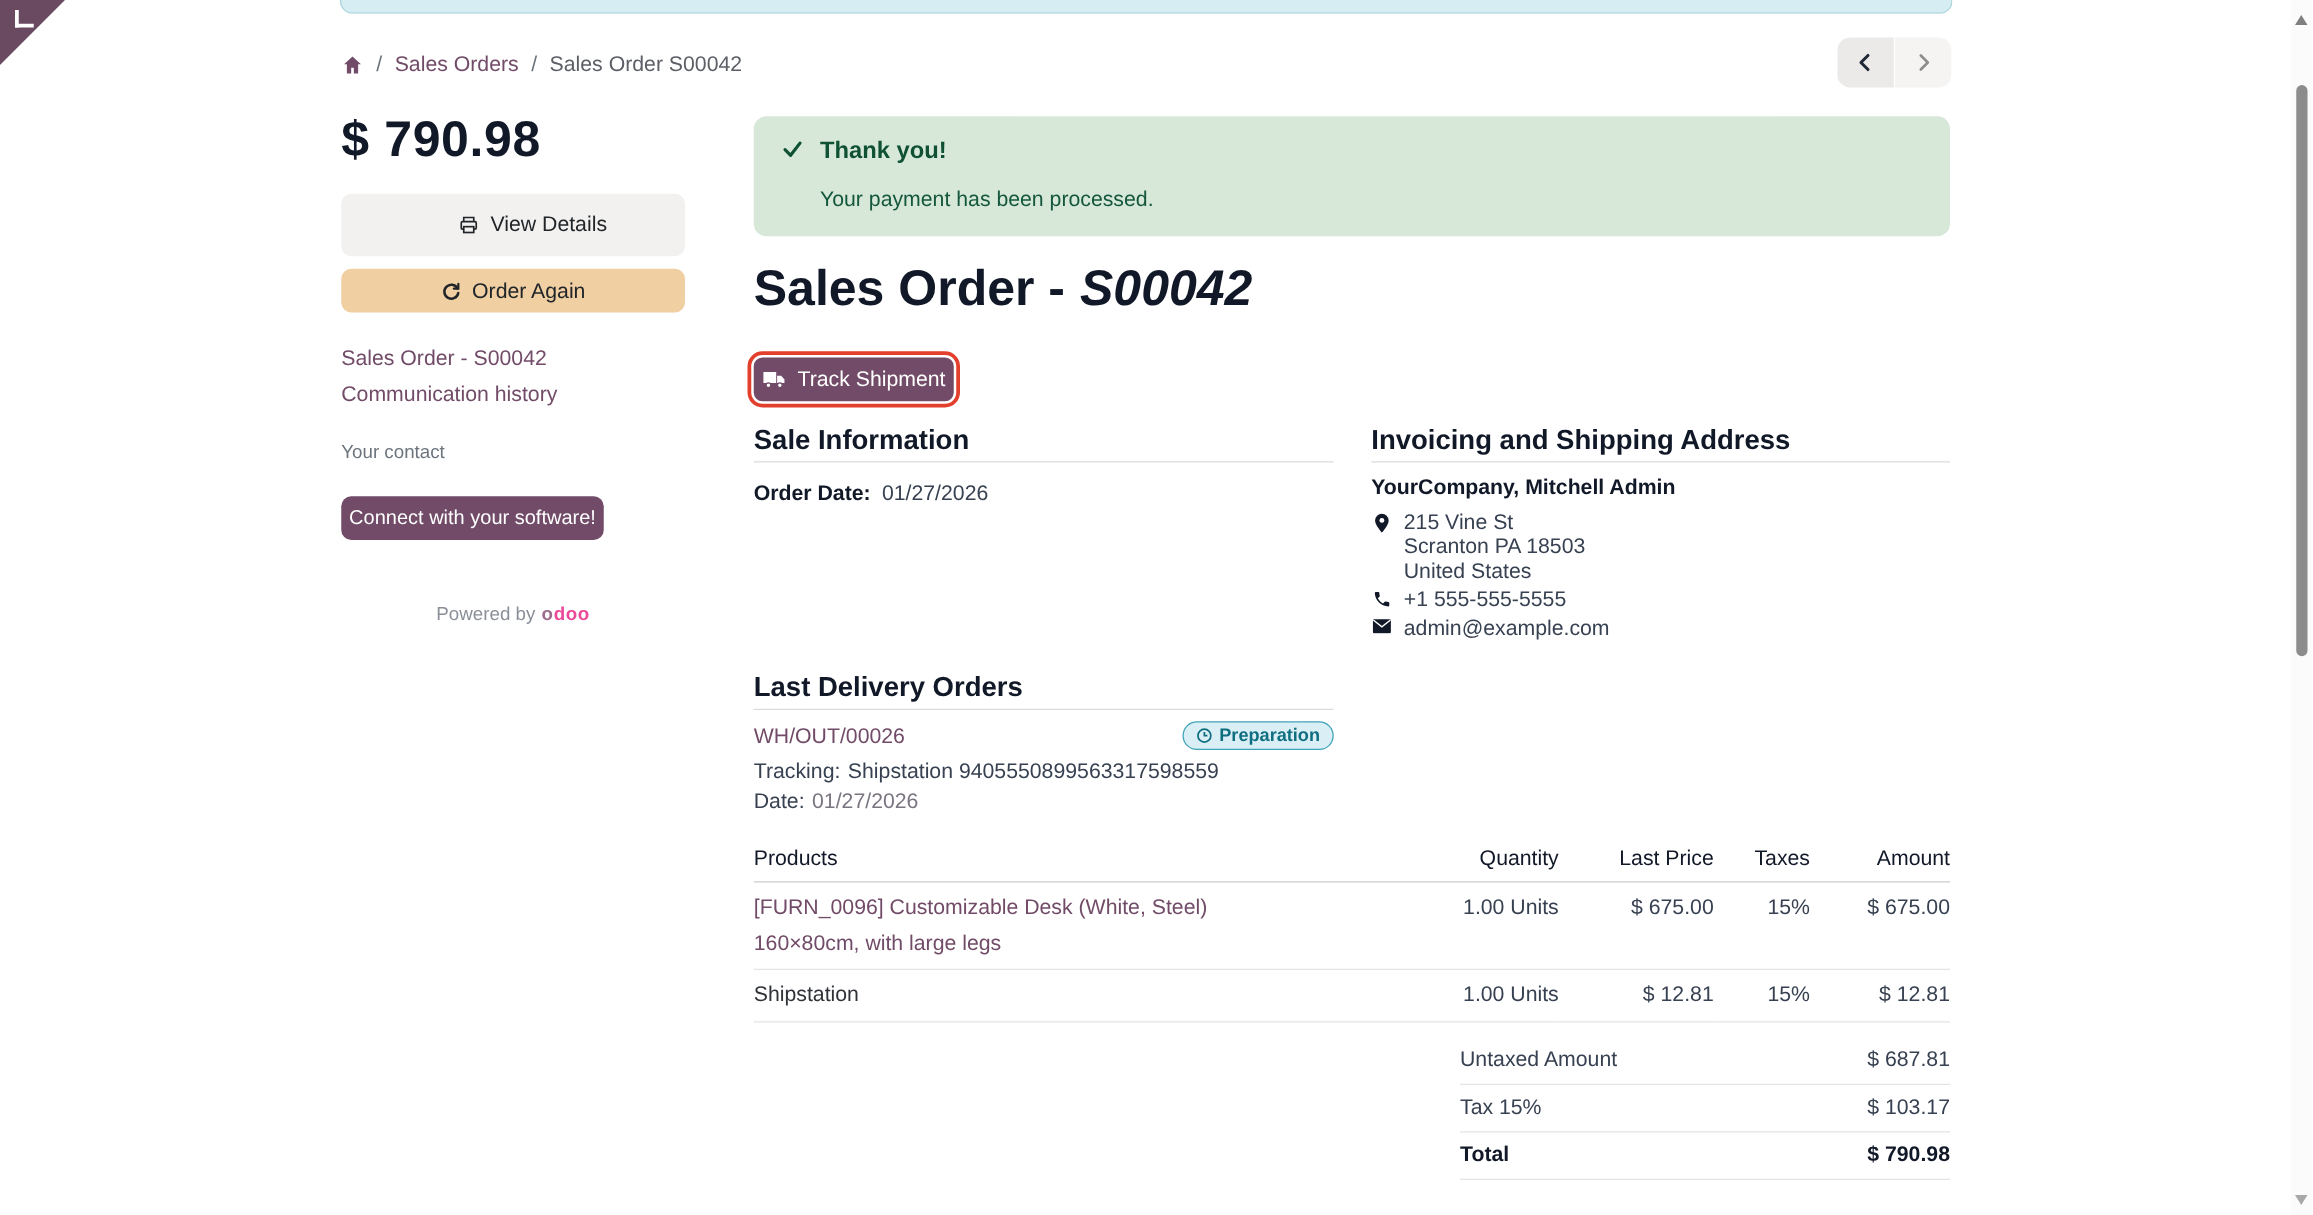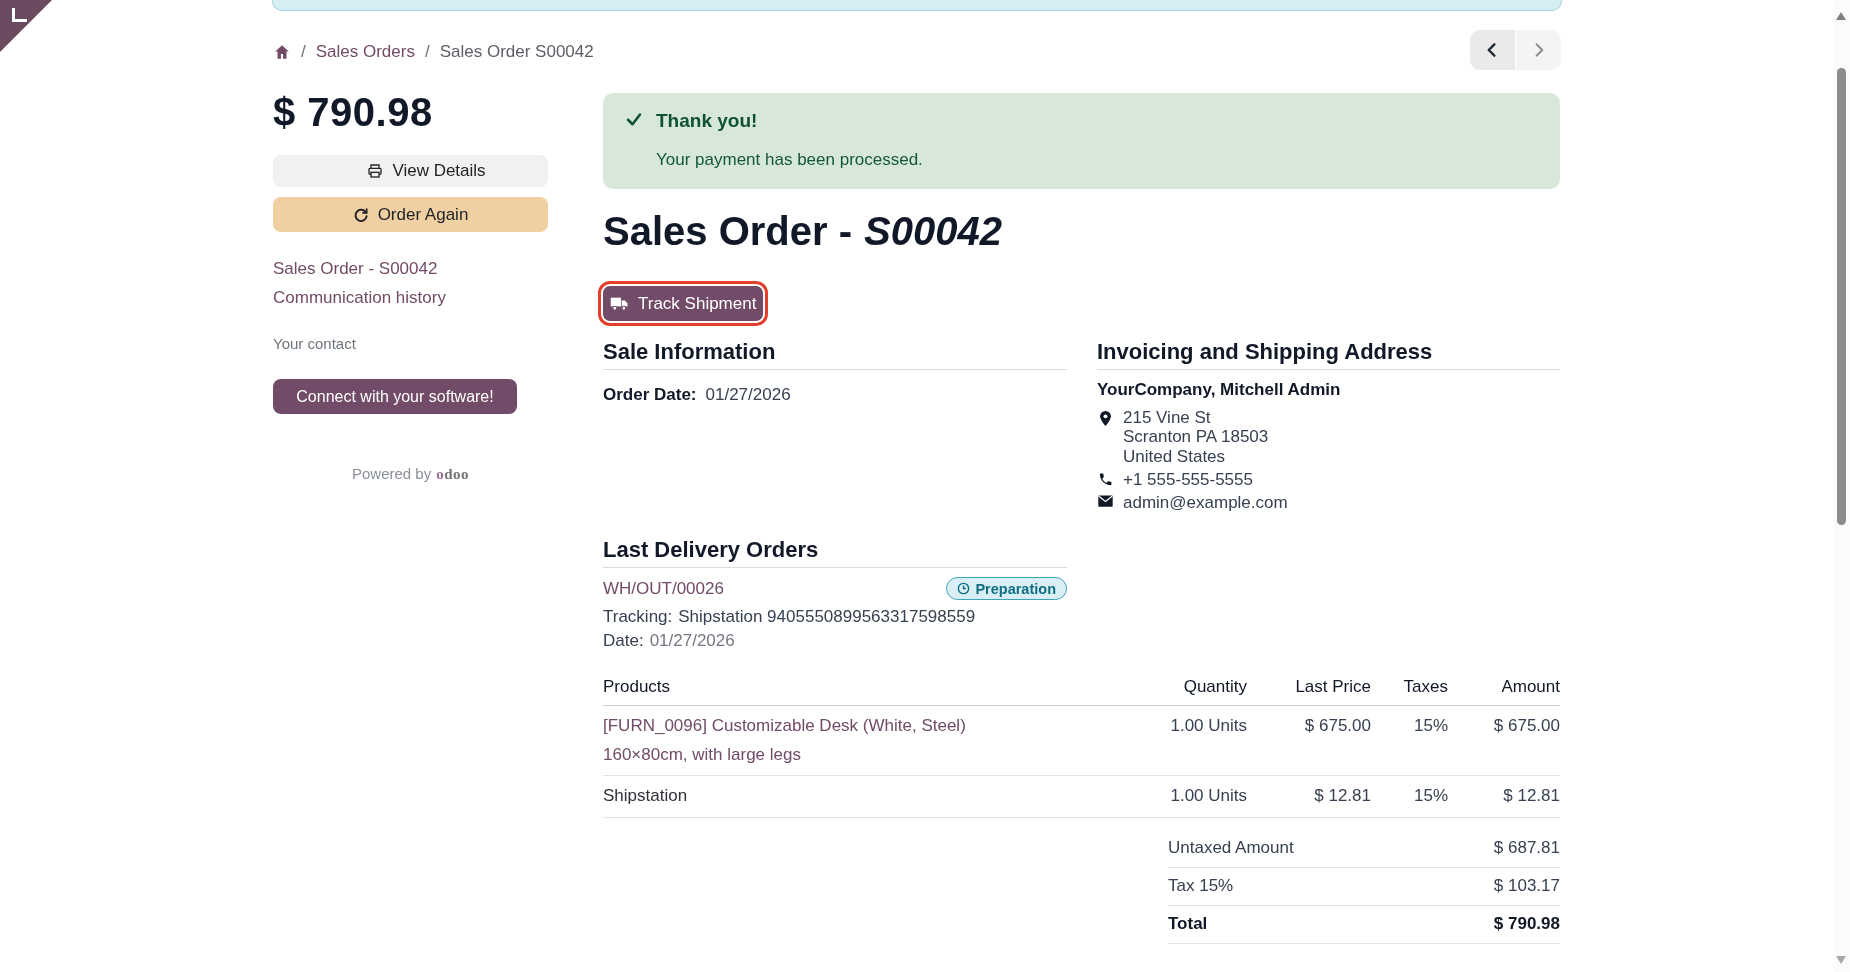--- a/index.html
+++ b/index.html
@@ -39,34 +39,34 @@
   .pager { position:absolute; left:1470px; top:30px; display:flex; gap:1px; }
   .pager-btn { width:45px; height:40px; display:flex; align-items:center; justify-content:center; cursor:pointer; }
   .pager-prev { background:#eceae8; border-radius:10px 0 0 10px; }
   .pager-next { background:#f5f4f2; border-radius:0 10px 10px 0; }
 
   
   .sidebar { position:absolute; left:273px; top:90px; width:275px; }
   .amount-total { font-size:40px; font-weight:bold; color:#111827; line-height:44px; letter-spacing:.5px; }
   .side-btn { width:100%; display:flex; align-items:center; justify-content:center; gap:9px;
     border:none; border-radius:8px; font-size:17px; color:#212529; cursor:pointer; font-family:inherit; }
-  .btn-view { margin-top:21px; height:32px; background:#f2f1ef;padding-left:32px; }
+  .btn-view { margin-top:21px; height:50px; background:#f2f1ef;padding-left:32px; }
   .btn-order { margin-top:10px; height:35px; background:#f0d0a2; }
   .side-link { display:block; color:#714B67; font-size:17px; line-height:20px; cursor:pointer; }
   .link-so { margin-top:27px; }
   .link-comm { margin-top:9px; }
   .your-contact { margin-top:27px; font-size:15px; color:#6c757d; line-height:18px; }
   .contact-row { margin-top:4px; display:flex; gap:10px; }
   .avatar { width:33px; height:33px; border-radius:7px; overflow:hidden; flex:0 0 auto; }
   .contact-name { font-size:17px; font-weight:bold; color:#111827; line-height:18px; }
   .send-message { display:block; margin-top:3px; font-size:15px; color:#714B67; cursor:pointer; }
-  .btn-connect { margin-top:26px; width:244px; height:35px; background:#714B67; color:#fff;
+  .btn-connect { margin-top:26px; width:210px; height:35px; background:#714B67; color:#fff;
     border:none; border-radius:8px; font-size:16px; cursor:pointer; font-family:inherit; }
   .powered { margin-top:51px; width:275px; text-align:center; font-size:15px; color:#8a8f98; }
-  .brand { display:inline-block; margin-left:5px; color:#737373; font-weight:bold; letter-spacing:.5px; cursor:pointer;font-family:Liberation Serif, serif; }
+  .brand { display:inline-block; margin-left:5px; color:#ec4899; font-weight:bold; letter-spacing:.5px; cursor:pointer; }
   .brand::first-letter { color:#9c6b8e; }
 
   
   .main { position:absolute; left:603px; top:93px; width:957px; }
 
   .alert-success { background:#d7e8d9; border-radius:10px; padding:17px 22px 19px 22px; }
   .alert-title-row { display:flex; align-items:flex-start; gap:13px; }
   .alert-title { font-size:19px; font-weight:bold; color:#0f5132; line-height:22px; }
   .alert-msg { margin-top:18px; margin-left:31px; font-size:17px; color:#14573c; line-height:20px; }
 

